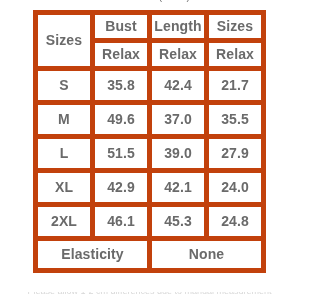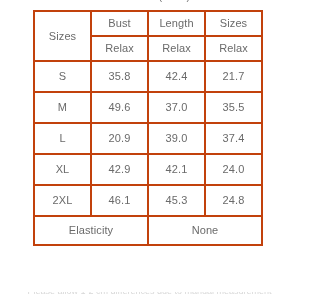--- a/index.html
+++ b/index.html
@@ -47,29 +47,29 @@
     top: 10px;
     width: 229px;
   }
   table.size-chart {
     border-collapse: collapse;
     table-layout: fixed;
     width: 229px;
     background: #ffffff;
   }
   table.size-chart td {
-    border: 2px solid #c2410c;
+    border: 5px solid #c2410c;
     text-align: center;
     vertical-align: middle;
     color: #6a6a6a;
-    font-size: 11px;
+    font-size: 14px;
     line-height: 11px;
     height: 23px;
     padding: 0;
-    font-weight: 400;
+    font-weight: 700;
     letter-spacing: 0.1px;
   }
   table.size-chart td.hdr {
     height: 23px;
   }
   table.size-chart td.sizes-cell {
     height: 46px;
   }
   table.size-chart td.data {
     height: 29px;
@@ -136,23 +136,23 @@
           <td class="data">21.7</td>
         </tr>
         <tr>
           <td class="data">M</td>
           <td class="data">49.6</td>
           <td class="data">37.0</td>
           <td class="data">35.5</td>
         </tr>
         <tr>
           <td class="data">L</td>
-          <td class="data">20.9</td>
+          <td class="data">51.5</td>
           <td class="data">39.0</td>
-          <td class="data">37.4</td>
+          <td class="data">27.9</td>
         </tr>
         <tr>
           <td class="data">XL</td>
           <td class="data">42.9</td>
           <td class="data">42.1</td>
           <td class="data">24.0</td>
         </tr>
         <tr>
           <td class="data">2XL</td>
           <td class="data">46.1</td>

